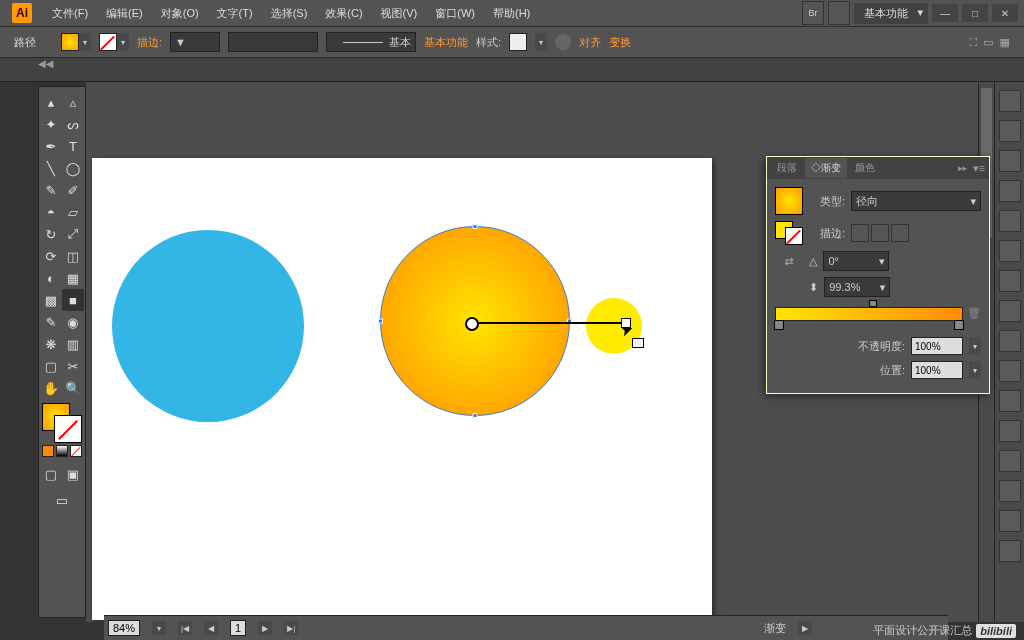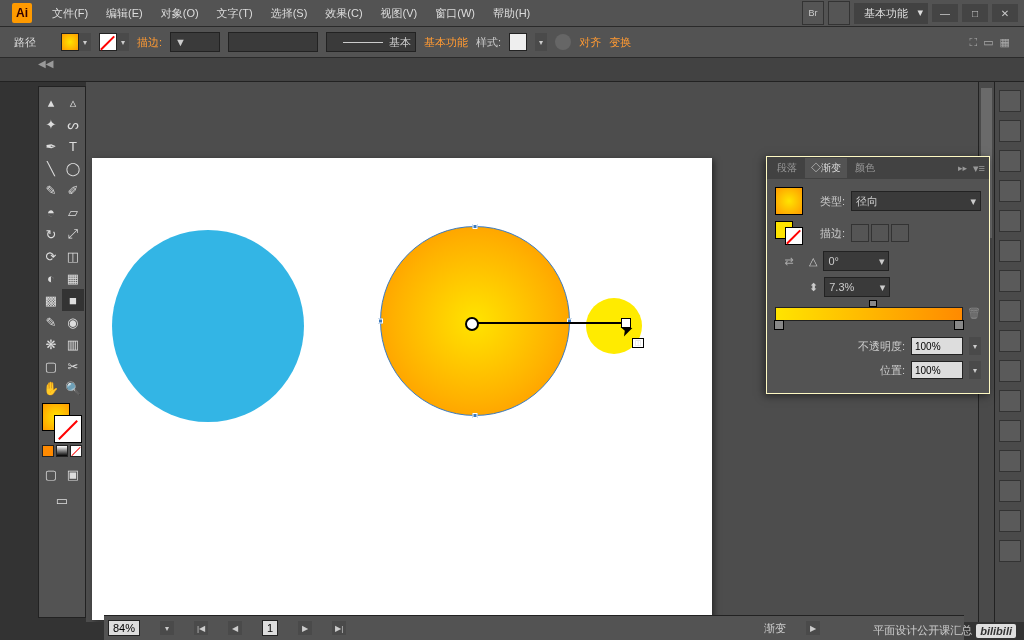--- a/index.html
+++ b/index.html
@@ -55,21 +55,21 @@
 .plabel{color:#ccc;font-size:11px;min-width:36px;text-align:right}
 .pselect{flex:1;background:#3a3a3a;border:1px solid #222;height:20px;padding:0 4px;display:flex;align-items:center;justify-content:space-between}
 .psw{width:28px;height:28px;background:radial-gradient(circle,#ffe400,#ff9a00);border:1px solid #000}
 .pinput{background:#ddd;color:#000;border:1px solid #222;height:18px;width:52px;padding:0 3px;font-size:10px}
 .grad-bar{height:14px;background:linear-gradient(90deg,#ffe400 0%,#ff8a00 100%);border:1px solid #222;margin:4px 0;position:relative}
 .gstop{position:absolute;bottom:-10px;width:10px;height:10px;background:#888;border:1px solid #000}
 .gstop.l{left:-2px}
 .gstop.r{right:-2px}
 .gtop{position:absolute;top:-8px;width:8px;height:7px;background:#888;border:1px solid #000}
 .trash{width:14px;height:14px;color:#888;margin-left:4px}
-.status-bar{position:absolute;bottom:0;left:104px;right:60px;height:18px;background:#535353;border-top:1px solid #222;display:flex;align-items:center;padding:12px 4px;gap:20px;font-size:10px}
+.status-bar{position:absolute;bottom:0;left:104px;right:76px;height:18px;background:#535353;border-top:1px solid #222;display:flex;align-items:center;padding:12px 4px;gap:12px;font-size:10px}
 .sb-field{background:#ddd;color:#000;padding:1px 4px;border:1px solid #222}
 .sb-btn{width:14px;height:14px;background:#4a4a4a;display:flex;align-items:center;justify-content:center;font-size:8px}
 .watermark{position:absolute;right:8px;bottom:2px;color:rgba(255,255,255,.7);font-size:15px;font-weight:500;display:flex;align-items:center;gap:4px}
 .scrollbar-v{position:absolute;right:30px;top:82px;bottom:18px;width:16px;background:#4a4a4a;border-left:1px solid #222}
 .scrollbar-v .thumb{position:absolute;left:2px;right:2px;top:6px;height:150px;background:#6a6a6a}
 </style>
 </head>
 <body>
 
 <div class="menubar">
@@ -283,21 +283,21 @@
       <span style="color:#ccc">△</span>
       <div class="pselect" style="flex:0 0 66px">
           <span>0°</span>
           <span>▾</span>
         </div>
     </div>
     <div class="prow">
       <span style="width:28px"></span>
       <span style="color:#ccc">⬍</span>
       <div class="pselect" style="flex:0 0 66px">
-          <span>7.3%</span>
+          <span>99.3%</span>
           <span>▾</span>
         </div>
     </div>
     <div style="display:flex;align-items:center">
       <div class="grad-bar" style="flex:1">
         <div class="gtop" style="left:50%"></div>
         <div class="gstop l"></div>
         <div class="gstop r"></div>
       </div>
       <span class="trash">🗑</span>

